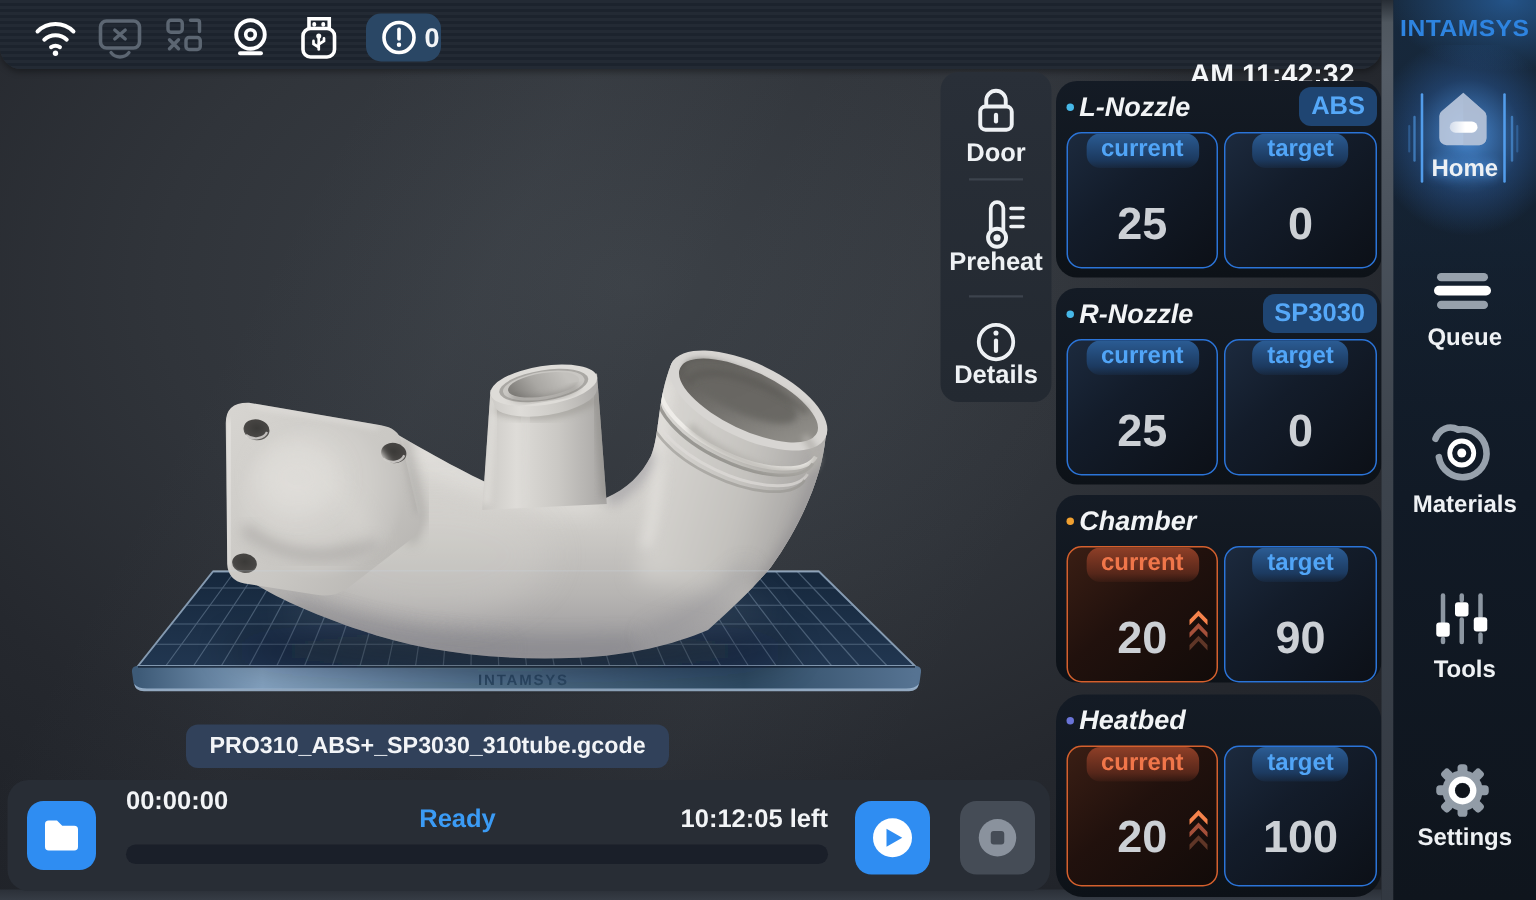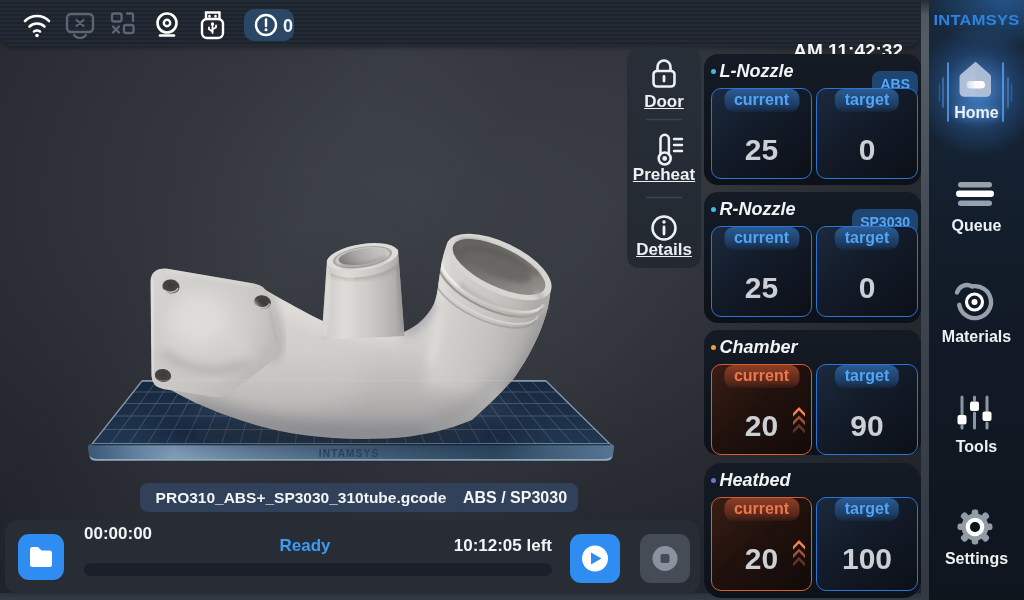--- a/index.html
+++ b/index.html
@@ -23,27 +23,27 @@
   #topbar svg { position:absolute; top:0; left:0; }
   #notifpill { position:absolute; left:244px; top:9px; width:50px; height:32px;
     background:#2a4765; border-radius:10px; }
   #clock { position:absolute; right:18px; top:0; height:46px; line-height:46px;
     color:#f4f6f8; font-size:19px; font-weight:bold;margin-top:28px; }
 
   
   #midpanel { position:absolute; left:627px; top:48px; width:74px; height:220px;
     background:linear-gradient(180deg,#292f38,#232931); border-radius:12px; }
   .midbtn { position:absolute; left:0; width:74px; text-align:center; color:#eef1f4;
-    font-size:17px; font-weight:bold;text-decoration:underline; }
+    font-size:17px; font-weight:bold; }
 
   
   .fbadge { position:absolute; height:29px; line-height:29px; background:#31415a;
     border-radius:8px; color:#f2f4f7; font-size:16px; font-weight:bold;
     text-align:center; top:483px; }
-  #fbadge1 { left:140px; width:322px; font-size:15.5px;text-align:center; }
+  #fbadge1 { left:124px; width:322px; font-size:15.5px;text-align:center; }
   #fbadge2 { left:452px; width:126px; }
 
   
   #ctrlbar { position:absolute; left:5px; top:520px; width:695px; height:74px;
     background:#282d35; border-radius:14px; }
   #folderbtn { position:absolute; left:13px; top:14px; width:46px; height:46px;
     background:#2f8df2; border-radius:11px; }
   #t-elapsed { position:absolute; left:79px; top:4px; color:#f2f4f6; font-size:17px; font-weight:bold; }
   #t-status  { position:absolute; left:220px; width:160px; text-align:center; top:16px; color:#3b9bf5; font-size:17px; font-weight:bold; }
   #t-left    { position:absolute; left:387px; width:160px; text-align:right; top:16px; color:#f2f4f6; font-size:17px; font-weight:bold; }
@@ -54,23 +54,23 @@
   #stopbtn { position:absolute; left:635px; top:14px; width:50px; height:49px;
     background:#454c56; border-radius:11px; }
 
   
   .tcard { position:absolute; left:704px; width:217px;
     background:linear-gradient(180deg,#141b25,#0d1218); border-radius:14px; }
   .thead { position:absolute; left:7px; top:3.5px; height:26px; line-height:26px;
     color:#f2f4f6; font-size:18px; font-weight:bold;font-style:italic; }
   .tdot { display:inline-block; width:5px; height:5px; border-radius:50%;
     vertical-align:2.5px; margin-right:3.5px; }
-  .tbadge { position:absolute; right:3px; top:17px; height:26px; line-height:26px;
+  .tbadge { position:absolute; right:3px; top:4px; height:26px; line-height:26px;
     padding:0 8px; background:#1f4572; border-radius:8px;
-    color:#55a8f8; font-size:14px; font-weight:bold; }
+    color:#55a8f8; font-size:17px; font-weight:bold; }
   .sub { position:absolute; top:34px; height:91px; border-radius:10px; overflow:hidden; }
   .sub.cur { left:7px; width:101px; }
   .sub.tgt { left:112px; width:102px; }
   .sub.blue { border:1.5px solid #2b74d8;
     background:linear-gradient(140deg,#1c2a3e 0%,#131c2a 40%,#0c1017 100%); }
   .sub.orange { border:1.5px solid #d5602d;
     background:linear-gradient(140deg,#3a1e14 0%,#21110d 45%,#120b09 100%); }
   .pill { position:absolute; top:0; left:50%; transform:translateX(-50%);
     height:23px; line-height:22px; padding:0 10px; border-radius:9px;
     font-size:16px; font-weight:bold; white-space:nowrap; }
@@ -393,21 +393,20 @@
           <circle cx="37" cy="180" r="11.5"></circle>
           <path d="M37 179 v7" stroke-linecap="round" stroke-width="2.8"></path>
           <circle cx="37" cy="174" r="0.8" fill="#eef1f4" stroke-width="1.8"></circle>
         </g>
       </svg>
       <div class="midbtn" style="top:44px;">Door</div>
       <div class="midbtn" style="top:117px;">Preheat</div>
       <div class="midbtn" style="top:192px;">Details</div>
     </div>
     <div class="fbadge" id="fbadge1">PRO310_ABS+_SP3030_310tube.gcode</div>
-    <div class="fbadge" id="fbadge2">ABS / SP3030</div>
     <div id="ctrlbar">
       <div id="folderbtn">
         <svg width="46" height="46" viewBox="0 0 46 46">
           <path d="M12 15.5 a2.5 2.5 0 0 1 2.5 -2.5 h5.5 l3.5 3.5 h8 a2.5 2.5 0 0 1 2.5 2.5 v11.5 a2.5 2.5 0 0 1 -2.5 2.5 h-17 a2.5 2.5 0 0 1 -2.5 -2.5 Z" fill="#ffffff"></path>
         </svg>
       </div>
       <div id="t-elapsed">00:00:00</div>
       <div id="t-status">Ready</div>
       <div id="t-left">10:12:05 left</div>
       <div id="progress"></div>

